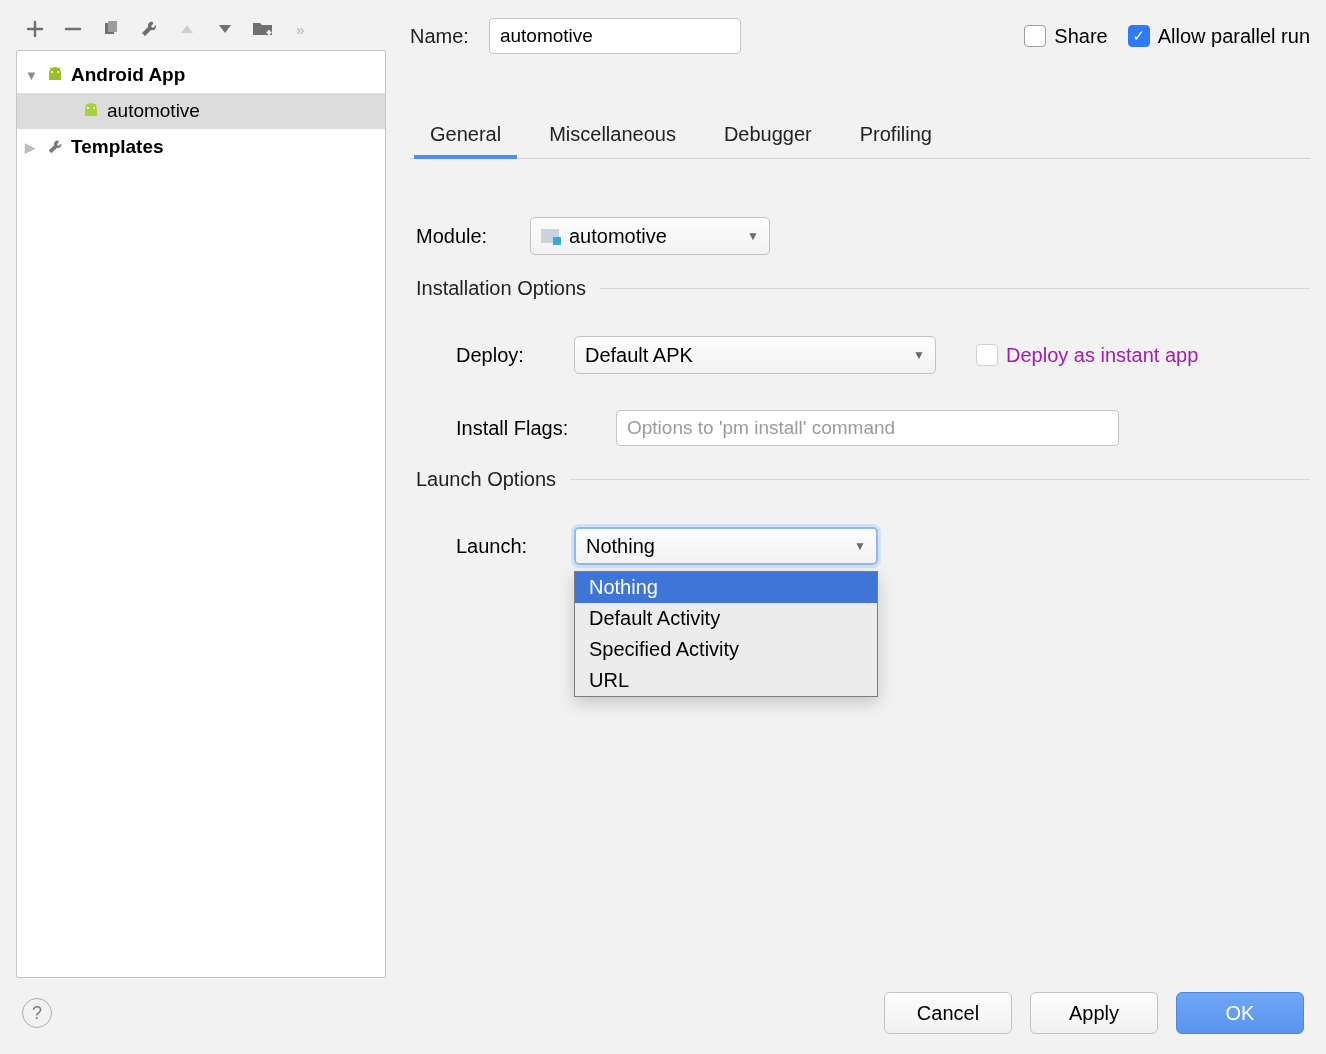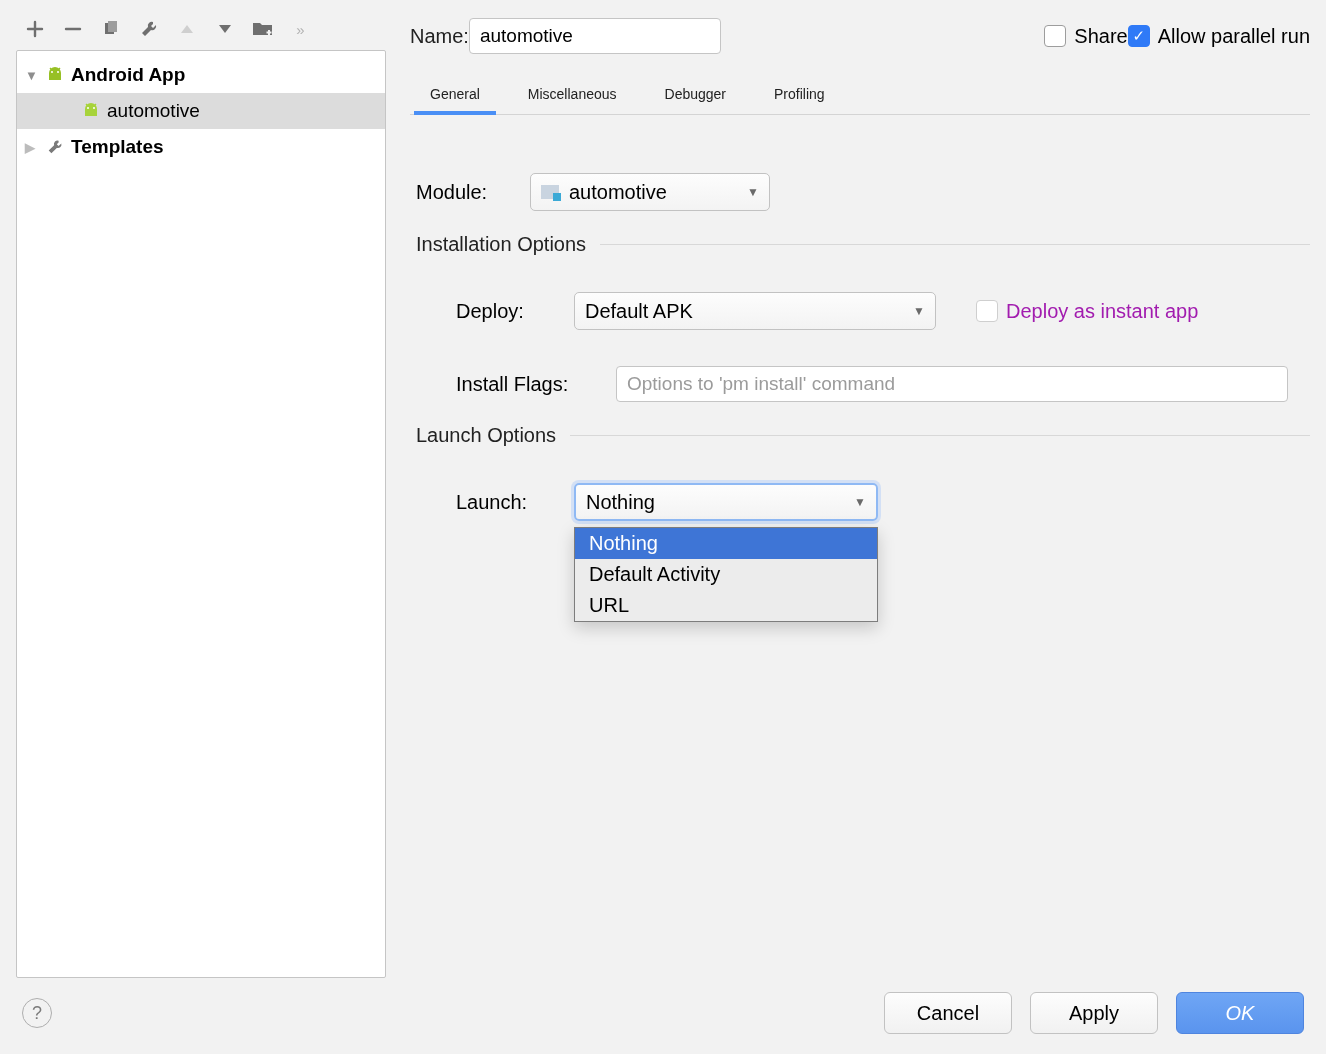--- a/index.html
+++ b/index.html
@@ -76,20 +76,21 @@
   
   .right-panel {
     flex: 1;
     display: flex;
     flex-direction: column;
     padding-top: 6px;
   }
   .top-row {
     display: flex;
     align-items: center;
+    gap: 20px;
     padding-bottom: 24px;
   }
   .label { font-size: 20px; color: #222; }
   .text-input {
     background: #fff;
     border: 1px solid #c5c5c5;
     border-radius: 4px;
     height: 36px;
     padding: 4px 10px;
     font-size: 19px;
@@ -106,22 +107,23 @@
     display: flex; align-items: center; justify-content: center;
   }
   .cbox.checked { background: #2f7af7; border-color:#2f7af7; color:#fff; font-size:15px; }
   .cbox.disabled { border-color:#cfcfcf; }
 
   
   .tabs {
     display: flex;
     gap: 44px;
     border-bottom: 1px solid #d4d4d4;
-    font-size: 14px;
+    font-size: 20px;
     padding-left: 18px;
+    margin-top: 37px;
   }
   .tab {
     padding: 8px 2px 12px 2px;
     cursor: pointer;
     color: #222;
     position: relative;
   }
   .tab.active::after {
     content: '';
     position: absolute;
@@ -172,21 +174,21 @@
     width:8px; height:8px; background:#3ba9d6;
   }
 
   .section-title {
     display: flex; align-items: center; gap: 14px;
     color: #222; font-size: 20px;
     margin: 16px 0 22px 0;
   }
   .section-title .rule { flex:1; height:1px; background:#d8d8d8; }
 
-  .install-flags-input { width: 672px; }
+  .install-flags-input { width: 503px; }
 
   .disabled-text { color:#a21caf; }
 
   
   .launch-wrapper { position: relative; }
   .dropdown-popup {
     position: absolute;
     top: 44px; left: 0;
     width: 304px;
     background: #ececec;
@@ -224,21 +226,20 @@
     border: 1px solid #c2c2c2;
     background: linear-gradient(#fdfdfd,#f1f1f1);
     font-size: 20px;
     cursor: pointer;
     font-family: inherit;
   }
   .btn.primary {
     background: linear-gradient(#6fa6f5,#5a94ee);
     border-color:#4f85df;
     color:#fff;
-    font-style:italic;
   }
 
   svg { display:block; }
 </style>
 </head>
 <body>
 
 <div class="container">
   <div class="main-area">
 
@@ -384,20 +385,21 @@
         <div class="form-row indent">
           <span class="lbl" style="min-width:96px">Launch:</span>
           <div class="launch-wrapper">
             <div class="select launch">
               <span>Nothing</span>
               <span class="chev">▼</span>
             </div>
             <div class="dropdown-popup">
               <div class="dropdown-item selected">Nothing</div>
               <div class="dropdown-item">Default Activity</div>
+              <div class="dropdown-item">Specified Activity</div>
               <div class="dropdown-item">URL</div>
             </div>
           </div>
         </div>
       </div>
     </div>
   </div>
 
   <div class="footer">
     <div class="help-circle">?</div>

